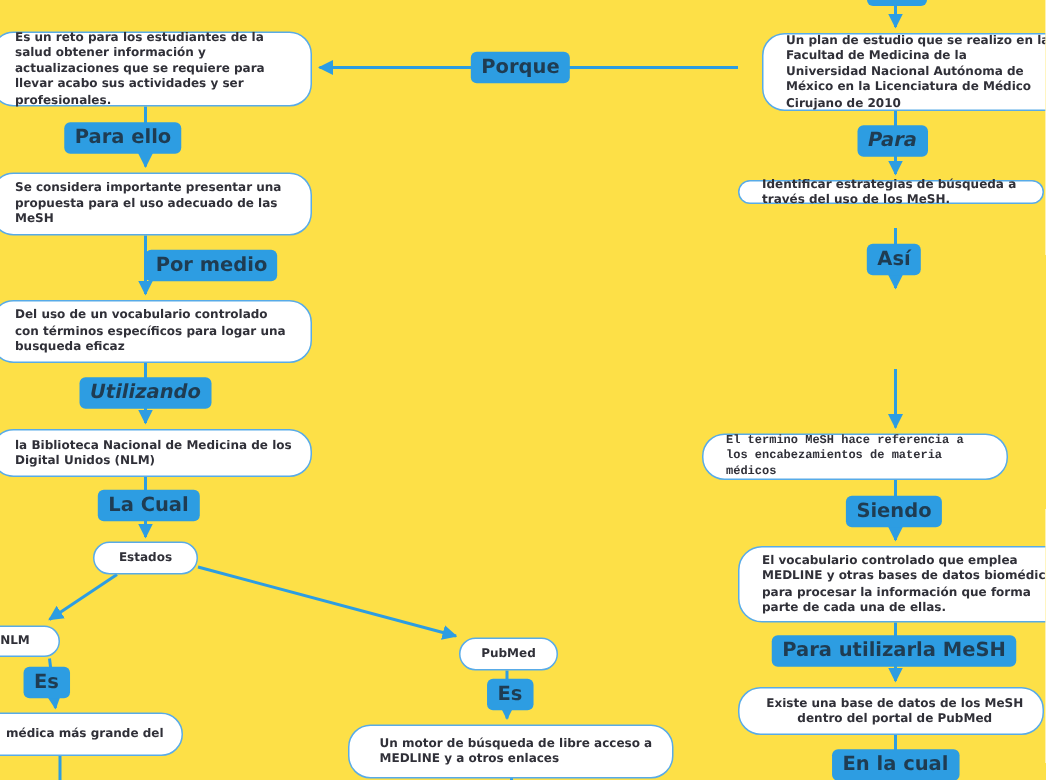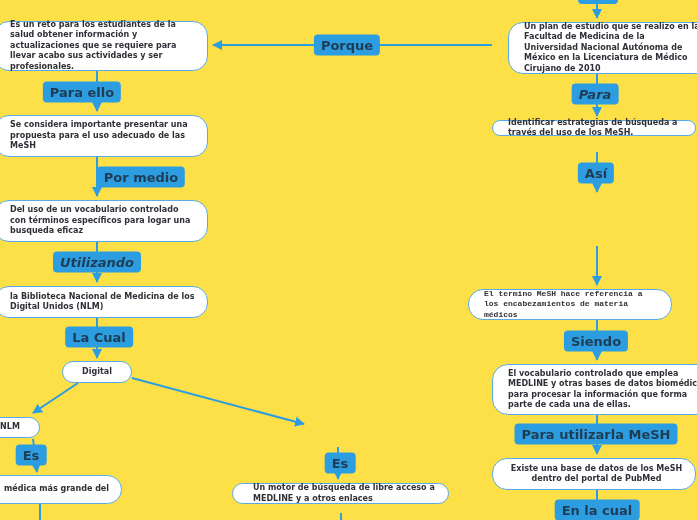--- a/index.html
+++ b/index.html
@@ -81,33 +81,36 @@
 
   <div class="node" style="left:-6px; top:200px; width:214px; height:42px;">
     <span>Del uso de un vocabulario controlado con términos específicos para logar una busqueda eficaz</span>
   </div>
 
   <div class="node" style="left:-6px; top:286px; width:214px; height:32px;">
     <span>la Biblioteca Nacional de Medicina de los Digital Unidos (NLM)</span>
   </div>
 
   <div class="node small" style="left:62px; top:361px; width:70px; height:22px;">
-    <span>Digital</span>
+    <span>Estados</span>
   </div>
 
   <div class="node small" style="left:-20px; top:417px; width:60px; height:21px;">
     <span>NLM</span>
   </div>
 
+  <div class="node small" style="left:306px; top:425px; width:66px; height:22px;">
+    <span>PubMed</span>
+  </div>
 
   <div class="node" style="left:-70px; top:475px; width:192px; height:29px; padding-left:73px;">
     <span>médica más grande del</span>
   </div>
 
-  <div class="node" style="left:232px; top:483px; width:217px; height:21px; padding-left:20px;">
+  <div class="node" style="left:232px; top:483px; width:217px; height:36px; padding-left:20px;">
     <span>Un motor de búsqueda de libre acceso a MEDLINE y a otros enlaces</span>
   </div>
 
   <div class="node" style="left:508px; top:22px; width:204px; height:52px;">
     <span>Un plan de estudio que se realizo en la Facultad de Medicina de la Universidad Nacional Autónoma de México en la Licenciatura de Médico Cirujano de 2010</span>
   </div>
 
   <div class="node" style="left:492px; top:120px; width:204px; height:16px;">
     <span>Identificar estrategias de búsqueda a través del uso de los MeSH.</span>
   </div>

